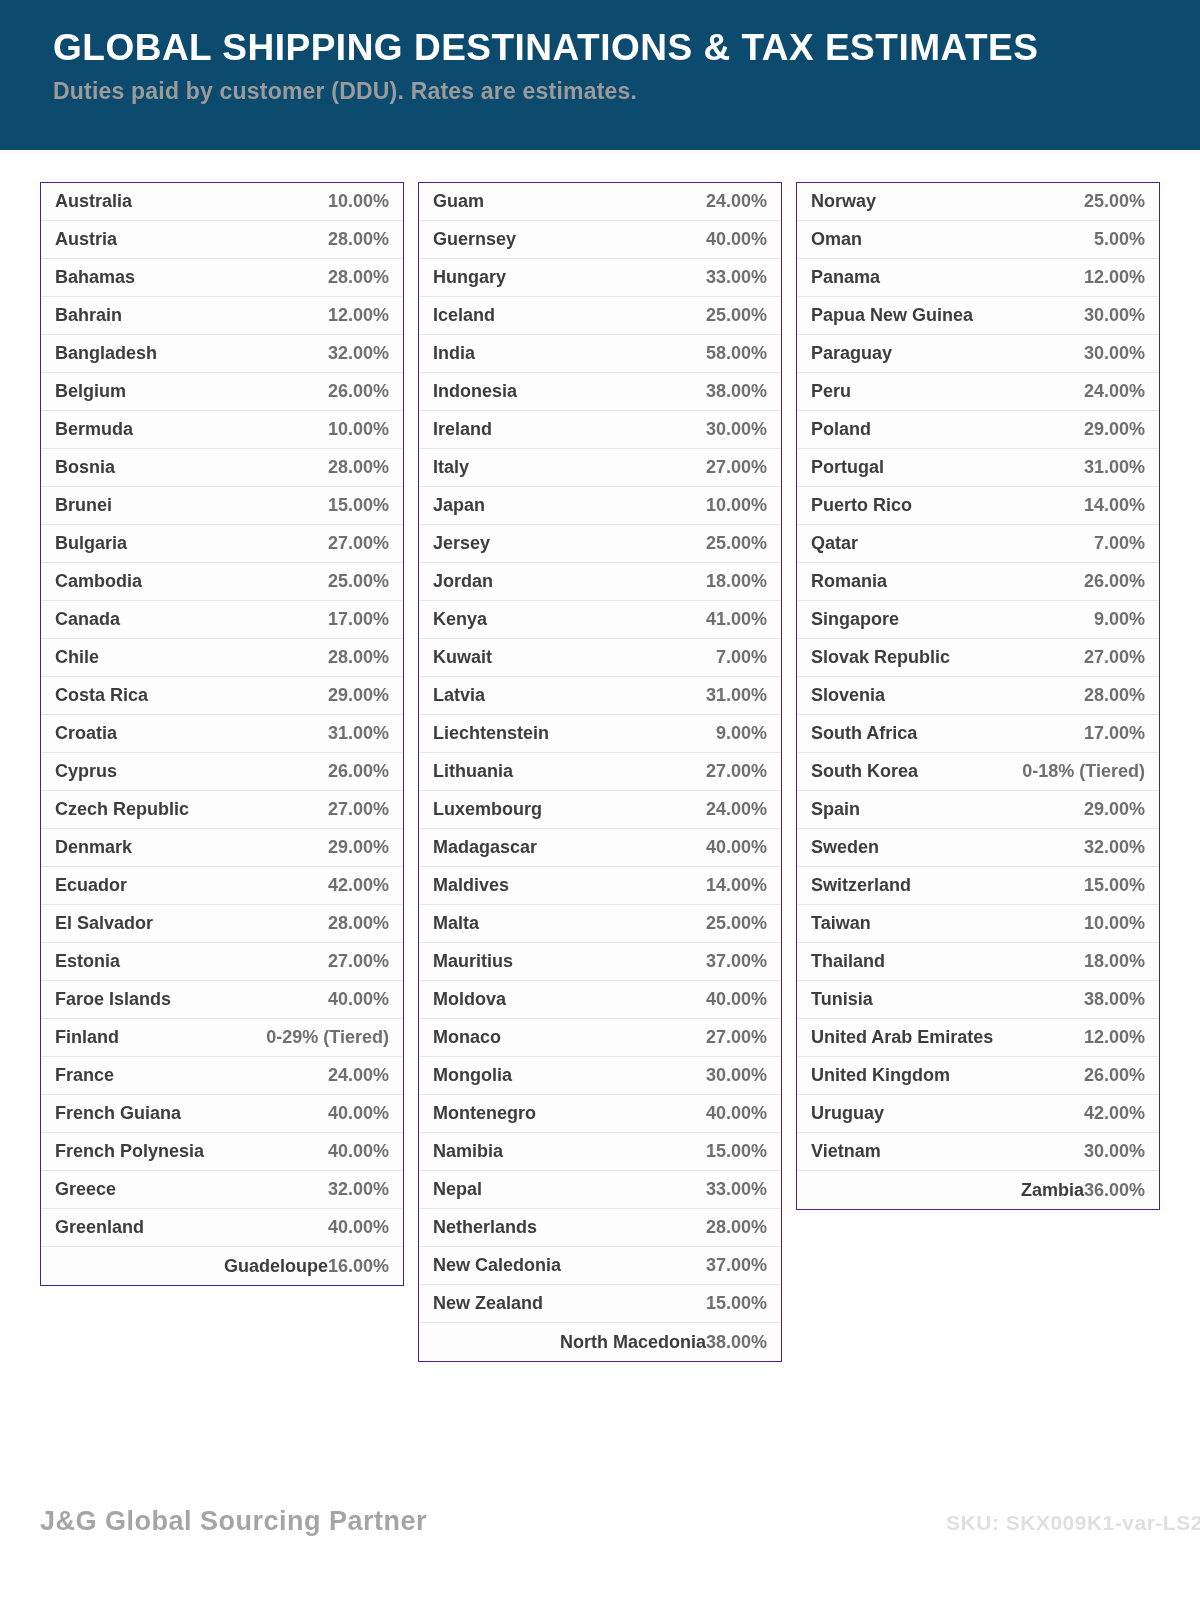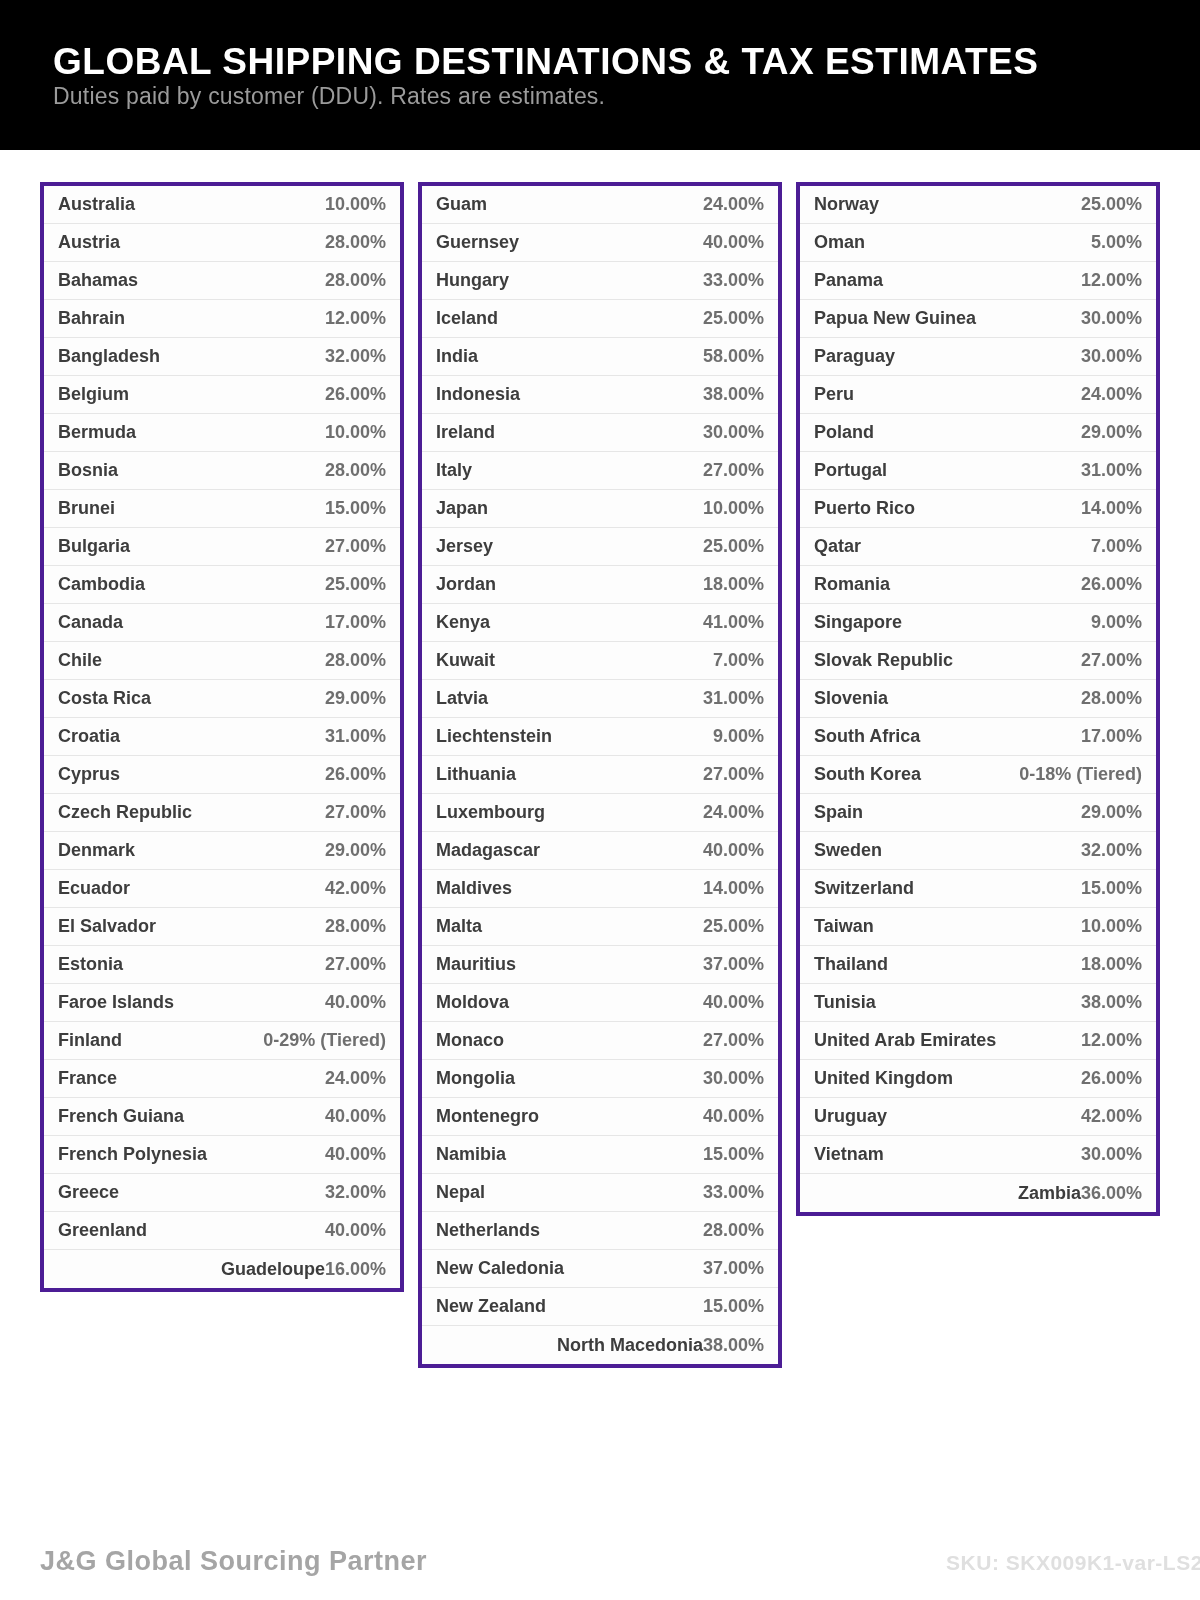--- a/index.html
+++ b/index.html
@@ -5,45 +5,46 @@
   * { margin: 0; padding: 0; box-sizing: border-box; }
   html, body {
     width: 1200px; height: 1600px;
     overflow: hidden;
     background: #ffffff;
     font-family: "Liberation Sans", sans-serif;
     position: relative;
   }
   .banner {
     width: 1200px; height: 150px;
-    background: #000000;
-    padding: 42px 53px 0 53px;
+    background: #0c4a6e;
+    padding: 28px 53px 0 53px;
   }
   .banner h1 {
     color: #ffffff;
     font-size: 37px;
     font-weight: 800;
     letter-spacing: 0.5px;
     line-height: 1.1;
   }
   .banner p {
     color: #9b9b9b;
     font-size: 23px;
-    font-weight: 400;
+    font-weight: 700;
+    margin-top: 9px;
     letter-spacing: 0.2px;
   }
   .table-area {
     margin: 32px 40px 0 40px;
     display: flex;
     gap: 14px;
     align-items: flex-start;
   }
   .col {
     flex: 1 1 0;
-    border: 4px solid #4c1d95;
+    border: 1px solid #4c1d95;
     background: #fdfdfd;
   }
   .row {
     display: flex;
     justify-content: space-between;
     align-items: center;
     height: 38px;
     padding: 0 14px;
     border-bottom: 1px solid #e6e6e6;
   }
@@ -56,21 +57,21 @@
   }
   .rate {
     color: #6f6f6f;
     font-size: 18px;
     font-weight: 700;
     white-space: nowrap;
     text-align: right;
   }
   .page-footer {
     position: absolute;
-    top: 1546px;
+    top: 1506px;
     left: 40px;
     width: 1120px;
     display: flex;
     justify-content: space-between;
     align-items: baseline;
   }
   .brand {
     color: #a5a5a5;
     font-size: 27px;
     font-weight: 700;

